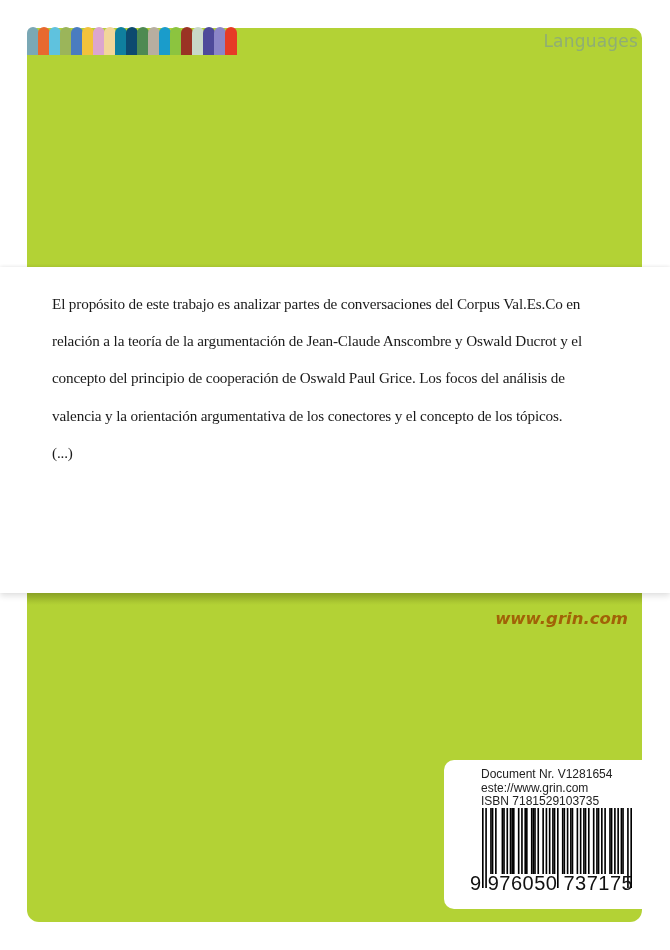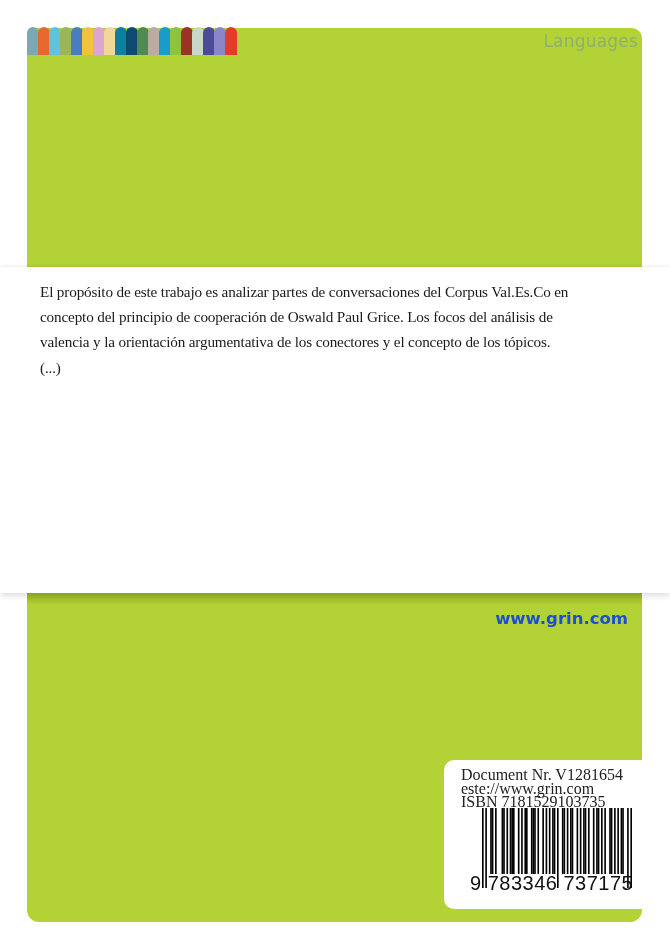--- a/index.html
+++ b/index.html
@@ -27,32 +27,33 @@
   }
   .band-shadow {
     position: absolute; left: 27px; top: 593px; width: 615px; height: 12px;
     background: linear-gradient(to bottom, rgba(120,140,30,0.55), rgba(179,210,53,0));
   }
   .abstract {
     position: absolute; left: 40px; top: 279px; width: 600px;
     font-family: "Liberation Serif", "DejaVu Serif", serif; font-size: 15.2px; line-height: 25.2px;
     color: #1a1a1a; letter-spacing: -0.15px;
   }
-  .abstract p { margin: 0; }
+  .abstract p { margin: 12px; }
   .url {
-    position: absolute; right: 42px; top: 609px; color: #1d4ed8; font-weight: bold; font-size: 16.5px;
+    position: absolute; right: 42px; top: 609px; color: #a16207; font-weight: bold; font-size: 16.5px;
     font-family: "DejaVu Sans", sans-serif;
+    font-style: italic;
   }
   .isbn-box {
     position: absolute; left: 444px; top: 760px; width: 198px; height: 149px; background: #ffffff;
     border-radius: 10px 0 0 10px;
   }
   .isbn-text {
-    position: absolute; left: 17px; top: 8px; font-size: 16px; line-height: 13.5px; color: #222;
-    font-family: Liberation Serif, serif;
+    position: absolute; left: 37px; top: 8px; font-size: 12px; line-height: 13.5px; color: #222;
+    font-family: Liberation Sans, sans-serif;
   }
   .isbn-text div { white-space: nowrap; }
   .barcode {
     position: absolute; left: 38px; top: 48px; width: 150px; height: 80px;
   }
   .barcode-num {
     position: absolute; left: 26px; top: 112px; font-size: 20px; color: #111;
     font-family: "Liberation Sans", sans-serif; letter-spacing: 0.5px; background: transparent;
   }
 </style>
@@ -81,20 +82,21 @@
     <div class="tab" style="background: rgb(139, 134, 200);"></div>
     <div class="tab" style="background: rgb(230, 59, 38);"></div>
   </div>
 <div class="languages">Languages</div>
 
 <div class="band"></div>
 <div class="band-shadow"></div>
 
 <div class="abstract">
   <p>El propósito de este trabajo es analizar partes de conversaciones del Corpus Val.Es.Co en</p>
+  <p>relación a la teoría de la argumentación de Jean-Claude Anscombre y Oswald Ducrot y el</p>
   <p>concepto del principio de cooperación de Oswald Paul Grice. Los focos del análisis de</p>
   <p>valencia y la orientación argumentativa de los conectores y el concepto de los tópicos.</p>
   <p>(...)</p>
 </div>
 
 <div class="url">www.grin.com</div>
 
 <div class="isbn-box">
   <div class="isbn-text">
     <div>Document Nr. V1281654</div>
@@ -146,14 +148,14 @@
         <rect x="127.17" y="0" width="1.63" height="66"></rect>
         <rect x="128.80" y="0" width="1.63" height="66"></rect>
         <rect x="132.07" y="0" width="1.63" height="66"></rect>
         <rect x="135.33" y="0" width="1.63" height="66"></rect>
         <rect x="138.59" y="0" width="1.63" height="66"></rect>
         <rect x="140.22" y="0" width="1.63" height="66"></rect>
         <rect x="145.11" y="0" width="1.63" height="80"></rect>
         <rect x="148.37" y="0" width="1.63" height="80"></rect>
       </g>
   </svg>
-  <div class="barcode-num">9 783346 737175</div>
+  <div class="barcode-num">9 976050 737175</div>
 </div>
 
 </body></html>

